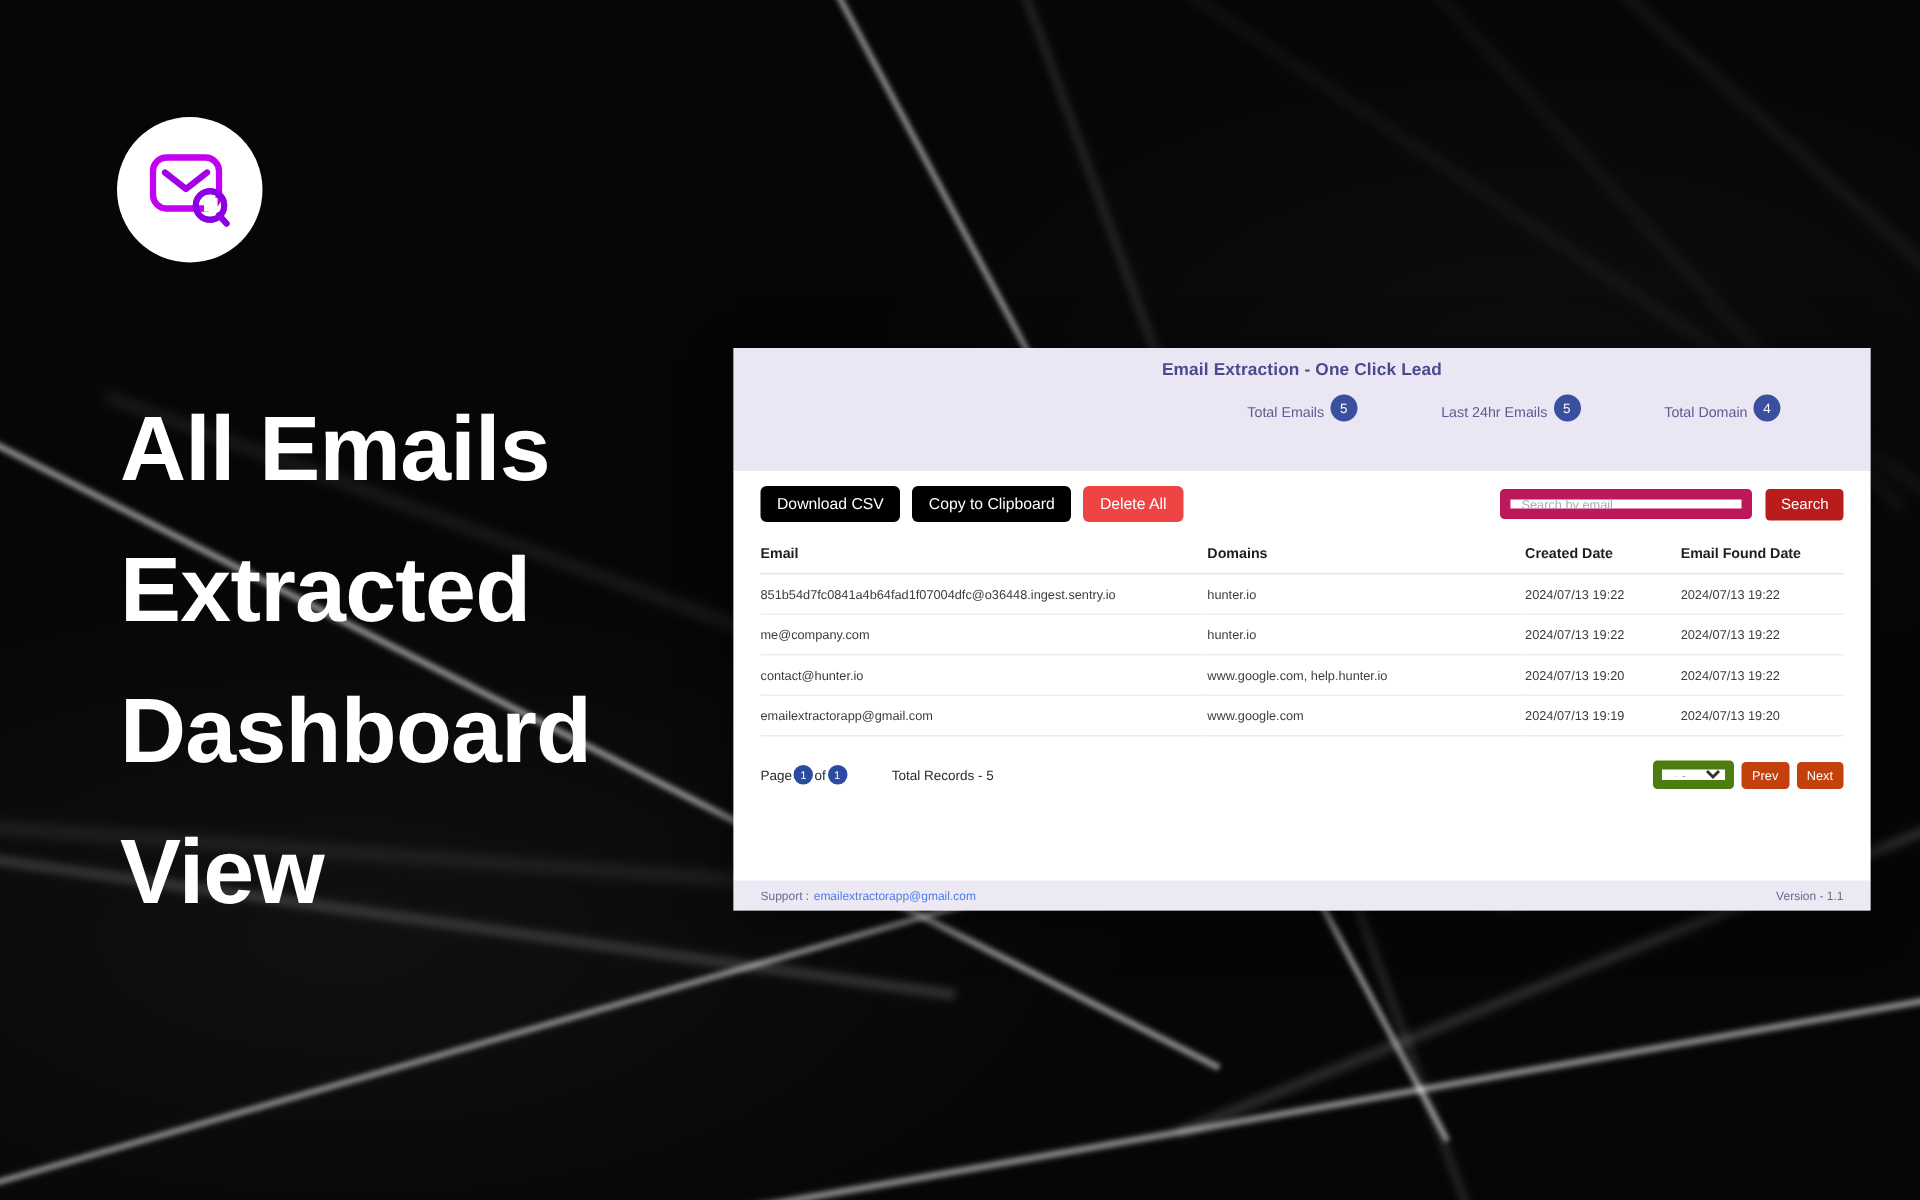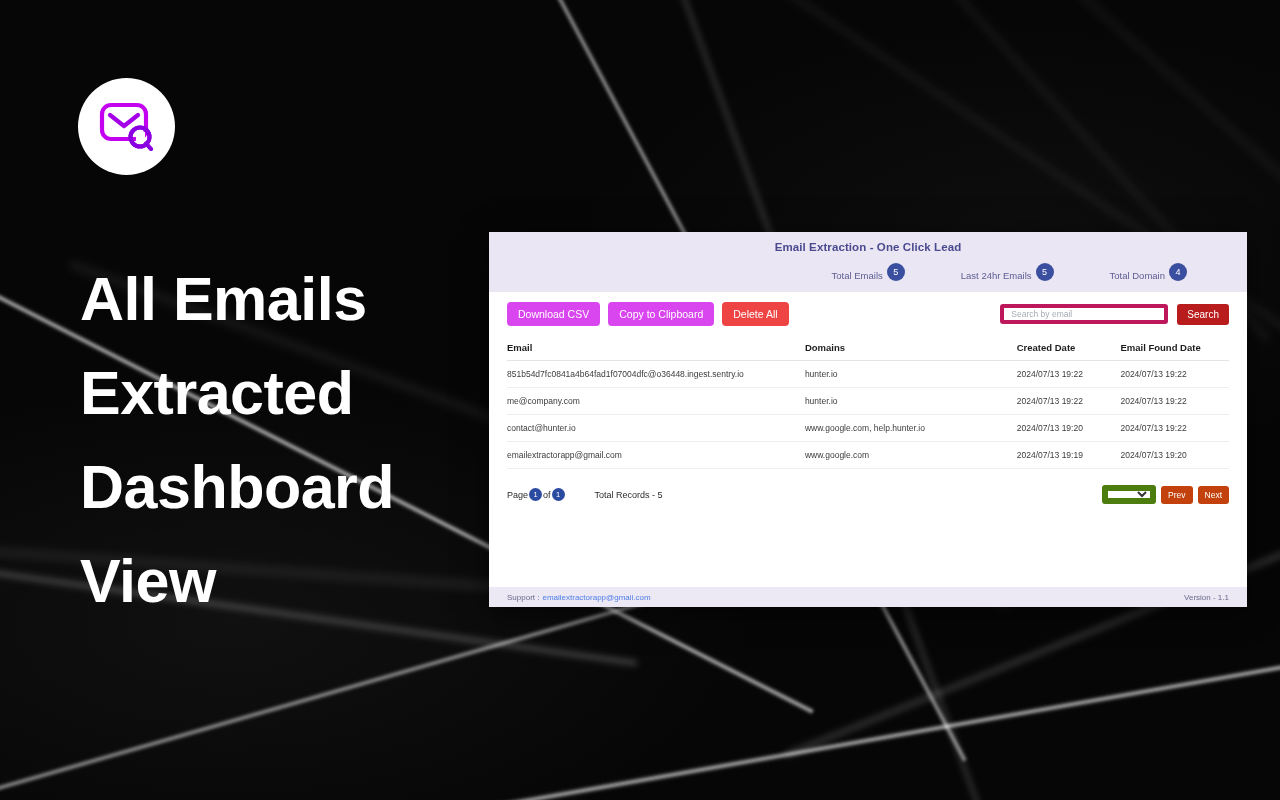--- a/index.html
+++ b/index.html
@@ -105,21 +105,21 @@
     overflow: hidden;
     display: flex;
     flex-direction: column;
   }
 
   .app-header {
     background: #eae6f3;
     padding: 9px 0 10px 0;
     flex: 0 0 auto;
     position: relative;
-    height: 60px;
+    height: 82px;
   }
   .app-title {
     text-align: center;
     color: #4a4a8f;
     font-size: 11.5px;
     font-weight: bold;
     letter-spacing: 0.1px;
   }
   .header-row {
     display: flex;
@@ -192,32 +192,32 @@
   .btn {
     border: none;
     border-radius: 4px;
     font-size: 10.5px;
     padding: 6px 11px;
     color: #fff;
     font-family: "Liberation Sans", sans-serif;
     cursor: pointer;
     white-space: nowrap;
   }
-  .btn-primary { background: #d946ef; }
+  .btn-primary { background: #000000; }
   .btn-danger  { background: #ef4444; }
   .search-wrap {
     margin-left: auto;
     display: flex;
     align-items: center;
     gap: 9px;
   }
   .search-input {
     width: 168px;
     height: 20px;
-    border: 4px solid #be185d;
+    border: 7px solid #be185d;
     border-radius: 3px;
     font-size: 8.5px;
     padding: 0 7px;
     color: #333;
     font-family: "Liberation Sans", sans-serif;
     outline: none;
   }
   .search-input::placeholder { color: #a6adb5; }
   .btn-search {
     background: #b91c1c;

